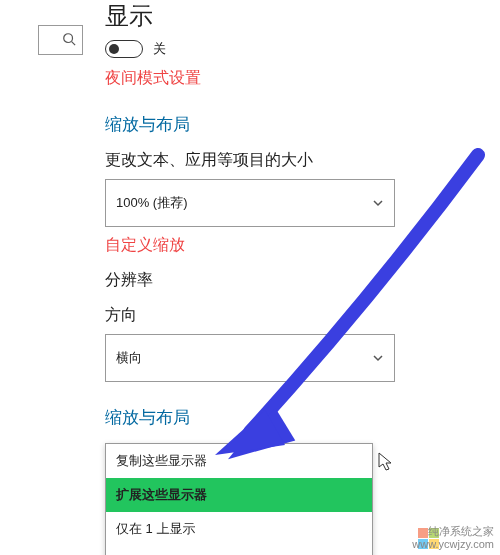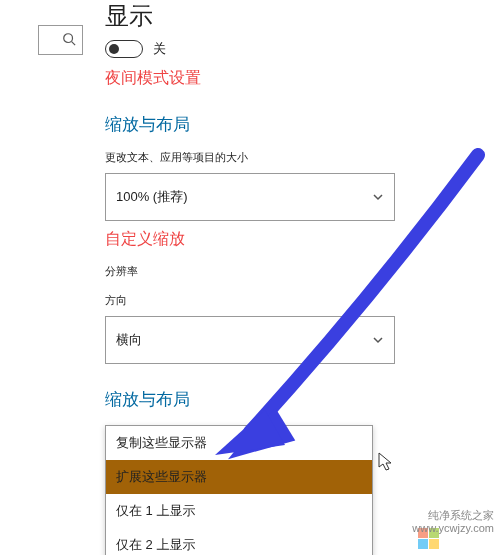--- a/index.html
+++ b/index.html
@@ -67,21 +67,21 @@
   }
   .link { color: #ef4444; font-size: 16px; cursor: pointer; display: inline-block; }
   h2 {
     font-size: 17px;
     font-weight: 400;
     margin-top: 24px;
     margin-bottom: 14px;
     color: #0369a1;
   }
   .field-label {
-    font-size: 11px;
+    font-size: 16px;
     color: #222;
     margin-bottom: 8px;
     margin-top: 14px;
   }
   .select {
     width: 290px;
     height: 48px;
     border: 1px solid #999;
     background: #fff;
     display: flex;
@@ -98,21 +98,21 @@
     border: 1px solid #999;
     background: #fff;
     margin-top: 6px;
     box-shadow: 0 2px 6px rgba(0,0,0,0.2);
   }
   .dropdown-item {
     padding: 8px 10px;
     font-size: 13px;
     cursor: pointer;
   }
-  .dropdown-item.sel { background: #a16207; }
+  .dropdown-item.sel { background: #22c55e; font-weight: bold; }
   .arrow-overlay {
     position: absolute;
     left: 0; top: 0;
     width: 500px; height: 555px;
     pointer-events: none;
   }
   .cursor {
     position: absolute;
     left: 378px;
     top: 452px;
@@ -127,21 +127,21 @@
     flex-wrap:wrap;
     width:24px;
     opacity:0.55;
   }
   .watermark-logo span{
     width:10px;height:10px;
   }
   .wm-text {
     position: absolute;
     right: 6px;
-    bottom: 20px;
+    bottom: 4px;
     font-size: 11px;
     color: #888;
     text-align: right;
     line-height: 1.2;
   }
 </style>
 </head>
 <body>
 
 <div class="left-col">

